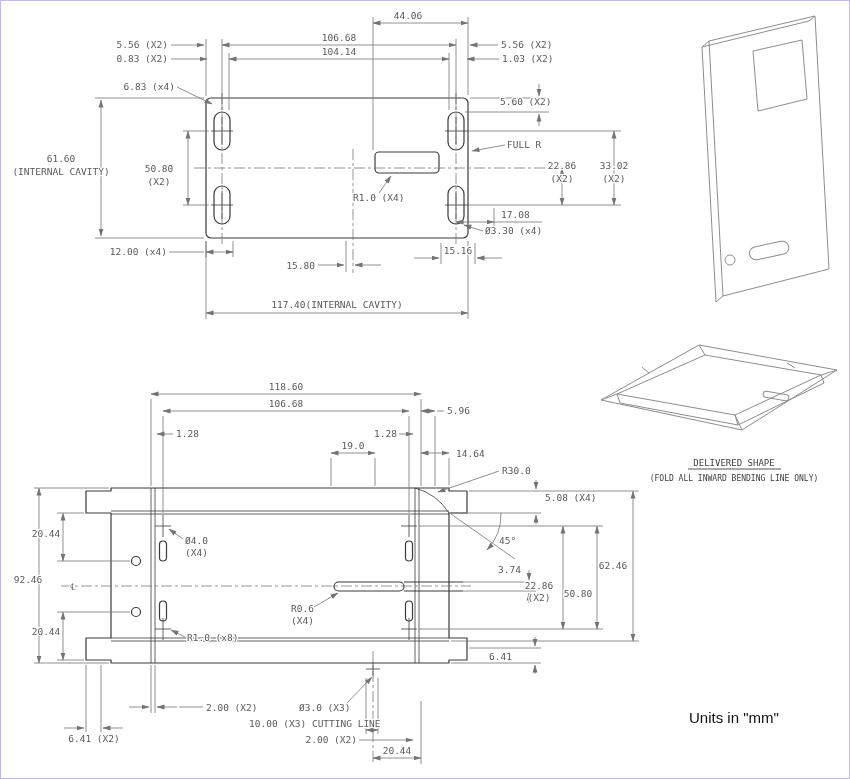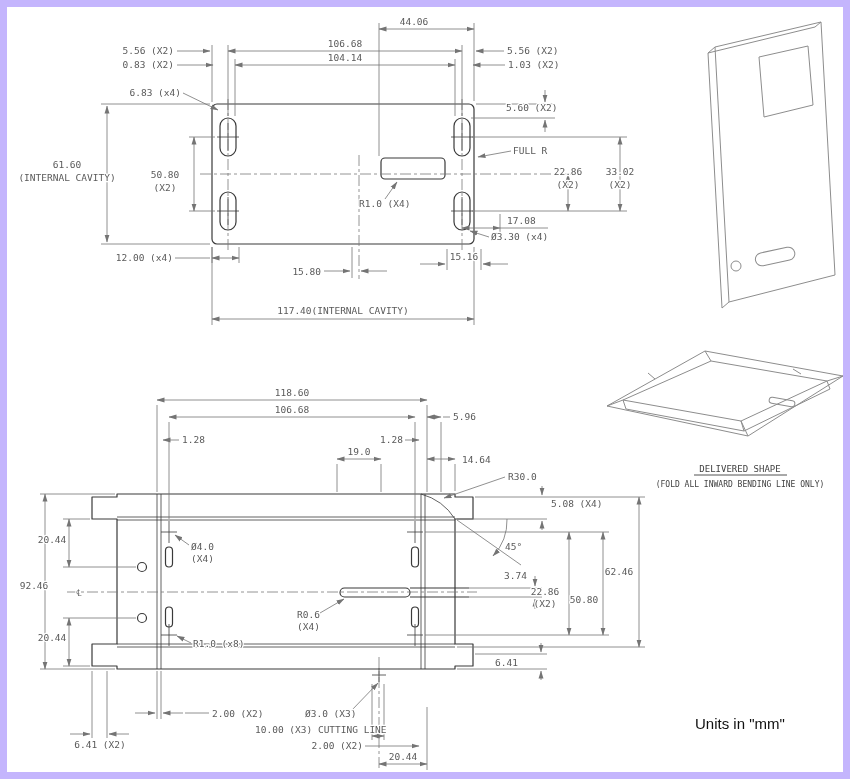--- a/index.html
+++ b/index.html
@@ -1,18 +1,18 @@
 <!DOCTYPE html>
 <html><head>
 <meta charset="utf-8">
 <style>
   html,body { margin:0; padding:0; background:#fff; }
   .frame {
     width:850px; height:779px; box-sizing:border-box;
-    border:7px solid #c4b5fd; position:relative; overflow:hidden;
+    border:1px solid #c4b5fd; position:relative; overflow:hidden;
     background:#fff;
   }
   svg { display:block; }
   svg text {
     font-family:"DejaVu Sans Mono", monospace;
     font-size:9.5px; fill:#5a5a5a;
     paint-order:stroke; stroke:#ffffff; stroke-width:2.6px; stroke-linejoin:round;
   }
   svg text.cap  { fill:#3f3f3f; font-size:9px; }
   svg text.cap2 { fill:#3f3f3f; font-size:8px; }

